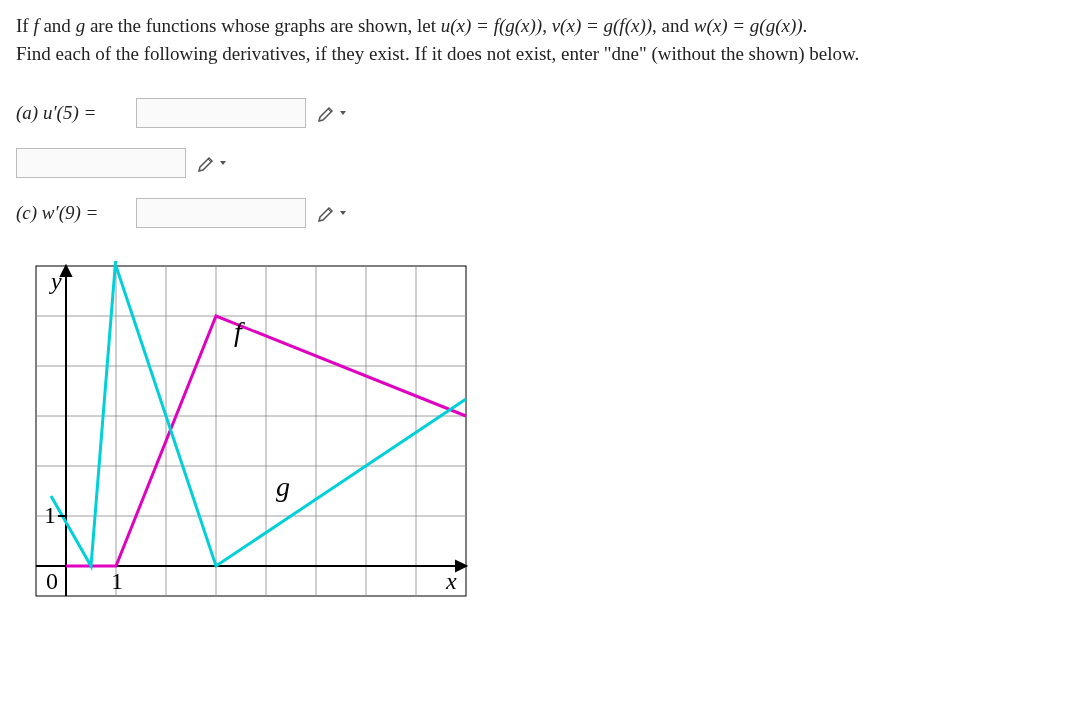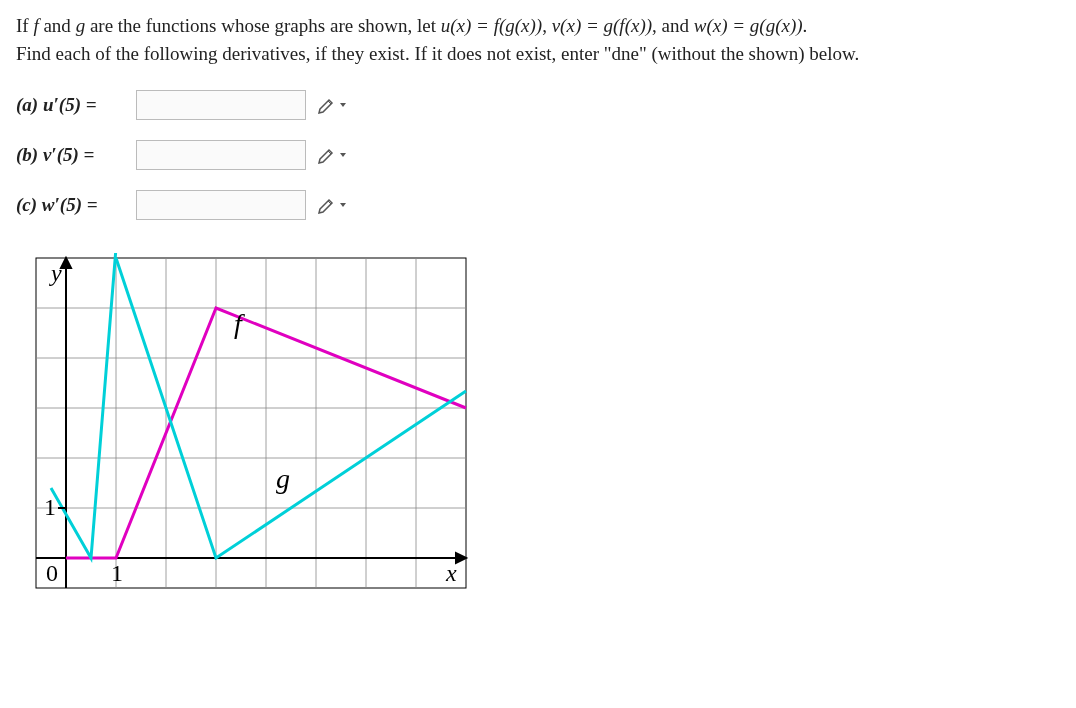--- a/index.html
+++ b/index.html
@@ -6,28 +6,28 @@
     font-family: Georgia, 'Times New Roman', serif;
     font-size: 19px;
     color: #222;
     margin: 0;
     padding: 12px 16px;
     width: 1076px;
     box-sizing: border-box;
     line-height: 1.45;
   }
   .mathit { font-style: italic; font-family: Georgia, serif; }
-  .problem-text { margin-bottom: 20px; }
+  .problem-text { margin-bottom: 28px; }
   .answer-row {
     display: flex;
     align-items: center;
     margin-bottom: 14px;
     height: 36px;
   }
-  .answer-label { width: 120px; font-weight: bold; }
+  .answer-label { width: 120px; }
   .answer-input {
     width: 170px;
     height: 30px;
     border: 1px solid #bbb;
     background: #fafafa;
     padding: 2px 6px;
     font-size: 16px;
     box-sizing: border-box;
   }
   .pencil-wrap {
@@ -56,35 +56,34 @@
       <path d="M3 14 L12 5 L15 8 L6 17 L2 18 L3 14 Z" fill="none" stroke="#555" stroke-width="1.5"></path>
       <path d="M11 6 L14 9" stroke="#555" stroke-width="1"></path>
     </svg>
     <svg width="8" height="8" viewBox="0 0 8 8" style="margin-left:2px;">
       <path d="M1 2 L4 6 L7 2 Z" fill="#555"></path>
     </svg>
   </span>
 </div>
 
 <div class="answer-row">
-  <span class="answer-label mathit">(b) v′(5) =</span>
   <input class="answer-input" type="text" value="" style="">
   <span class="pencil-wrap">
     <svg width="20" height="20" viewBox="0 0 20 20">
       <path d="M3 14 L12 5 L15 8 L6 17 L2 18 L3 14 Z" fill="none" stroke="#555" stroke-width="1.5"></path>
       <path d="M11 6 L14 9" stroke="#555" stroke-width="1"></path>
     </svg>
     <svg width="8" height="8" viewBox="0 0 8 8" style="margin-left:2px;">
       <path d="M1 2 L4 6 L7 2 Z" fill="#555"></path>
     </svg>
   </span>
 </div>
 
 <div class="answer-row">
-  <span class="answer-label mathit">(c) w′(5) =</span>
+  <span class="answer-label mathit">(c) w′(9) =</span>
   <input class="answer-input" type="text" value="" style="">
   <span class="pencil-wrap">
     <svg width="20" height="20" viewBox="0 0 20 20">
       <path d="M3 14 L12 5 L15 8 L6 17 L2 18 L3 14 Z" fill="none" stroke="#555" stroke-width="1.5"></path>
       <path d="M11 6 L14 9" stroke="#555" stroke-width="1"></path>
     </svg>
     <svg width="8" height="8" viewBox="0 0 8 8" style="margin-left:2px;">
       <path d="M1 2 L4 6 L7 2 Z" fill="#555"></path>
     </svg>
   </span>

